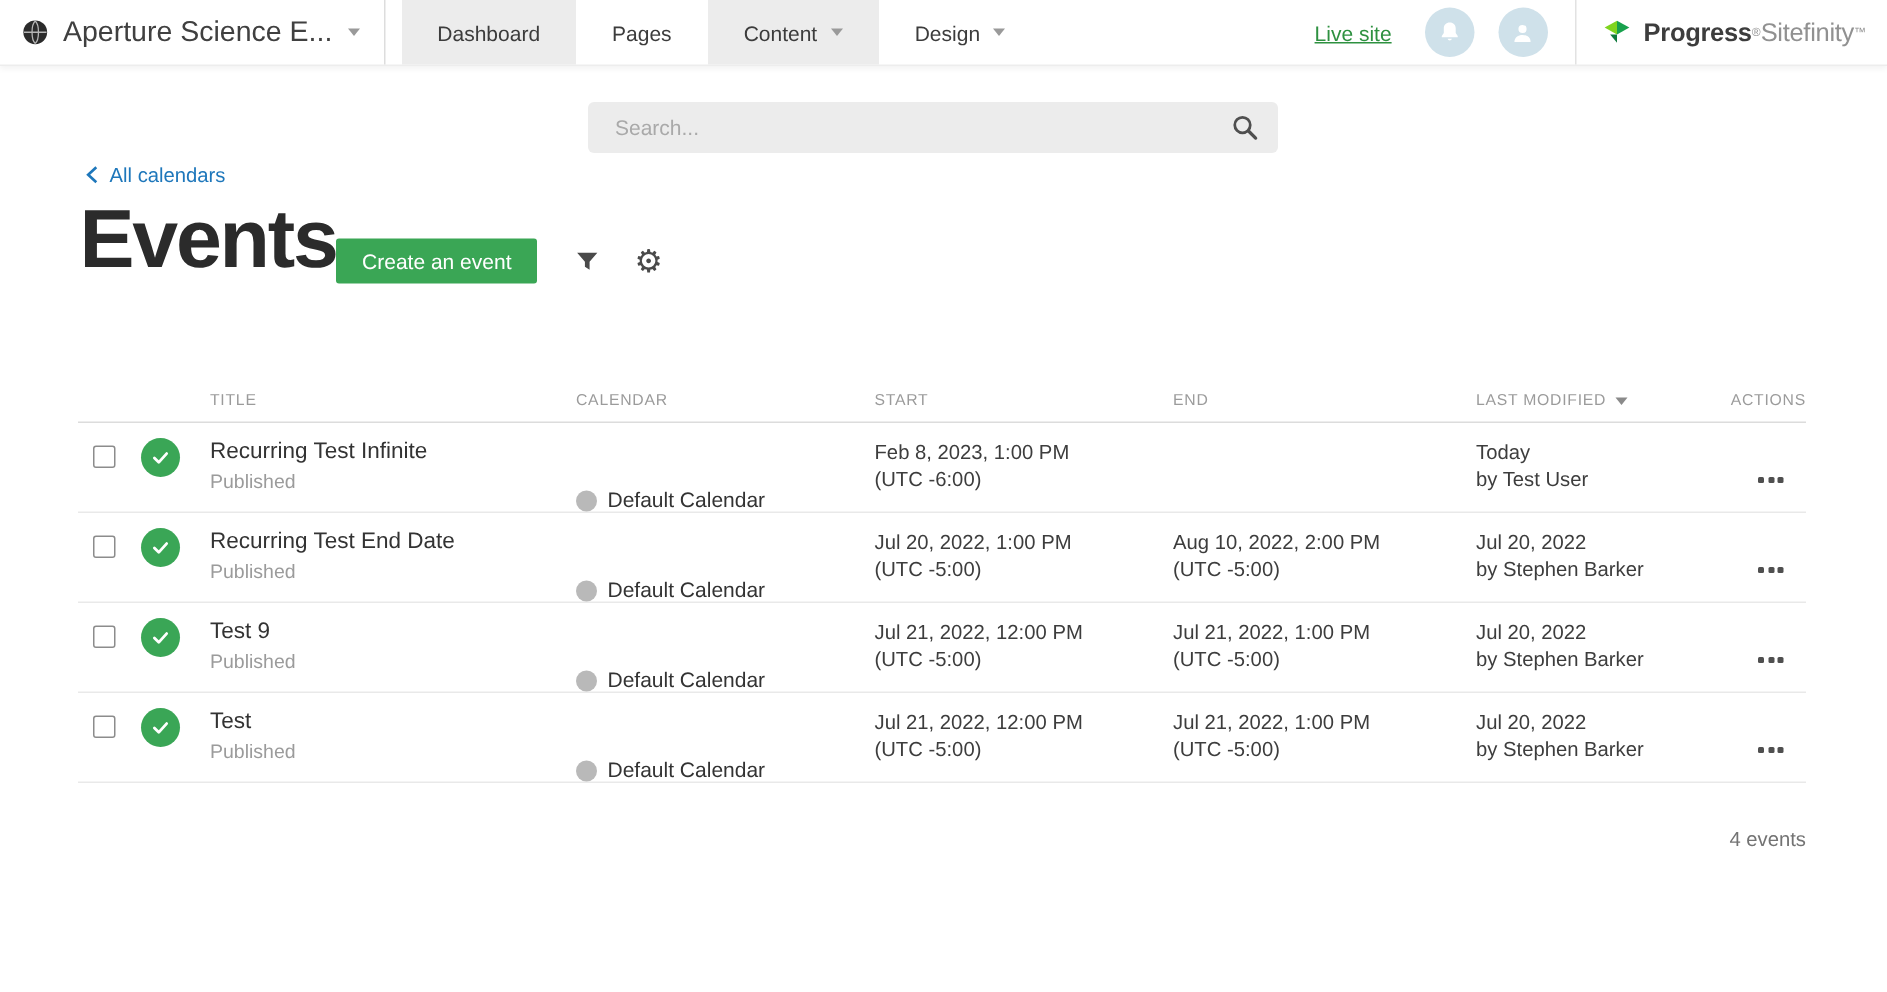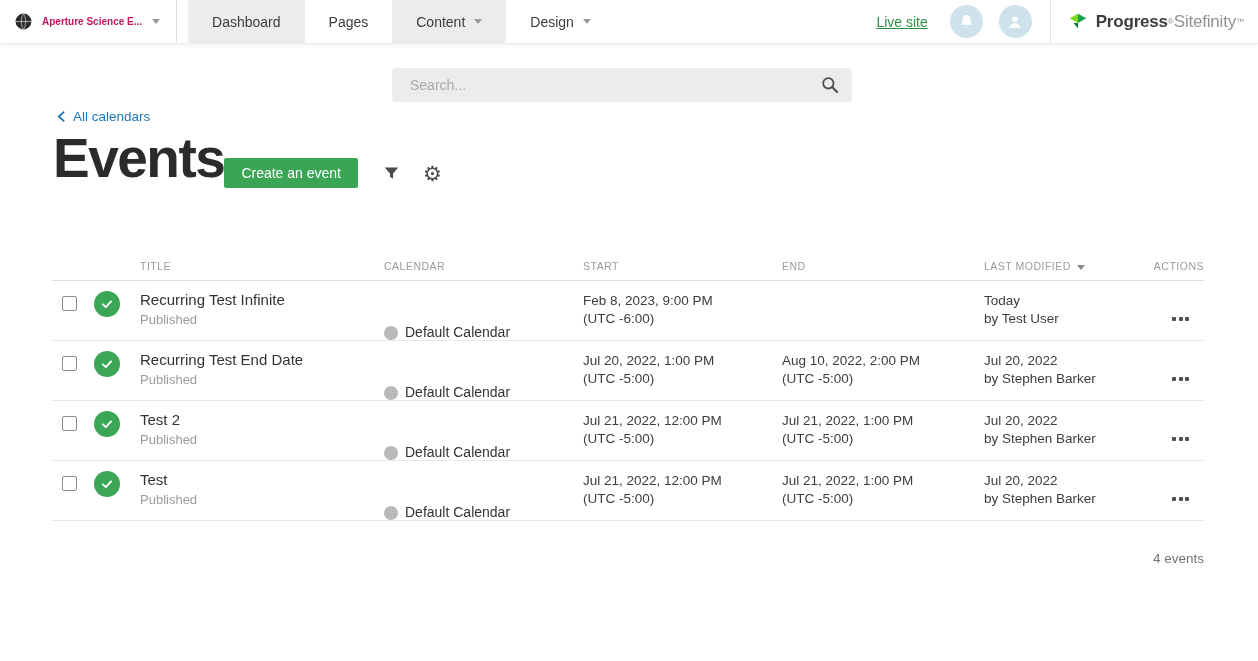--- a/index.html
+++ b/index.html
@@ -5,21 +5,21 @@
   * { box-sizing: border-box; margin: 0; padding: 0; }
   html,body { background:#fff; }
   body { font-family: "Liberation Sans", "DejaVu Sans", sans-serif; color:#3c3c3c; }
   .page { position:relative; width:1258px; height:661px; background:#fff; overflow:hidden; }
 
   
   .topbar { height:44px; display:flex; align-items:stretch; background:#fff;
             border-bottom:1px solid #ededed; box-shadow:0 2px 4px rgba(0,0,0,.05); position:relative; z-index:5; }
   .site-selector { display:flex; align-items:center; padding:0 16px 0 14px; border-right:1px solid #ddd; cursor:pointer; }
   .site-selector .globe { width:19px; height:19px; flex:0 0 auto; }
-  .site-name { font-weight:bold; font-size:10px; color:#be185d; margin-left:9px; white-space:nowrap; }
+  .site-name { font-weight:normal; font-size:19px; color:#404040; margin-left:9px; white-space:nowrap; }
   .caret { width:0; height:0; border-left:4.5px solid transparent; border-right:4.5px solid transparent;
            border-top:5px solid #9a9a9a; display:inline-block; margin-left:10px; }
   .tabs { display:flex; margin-left:11px; }
   .tab { display:flex; align-items:center; padding:0 24px; font-size:14px; color:#3c3c3c; cursor:pointer; white-space:nowrap; }
   .tab.gray { background:#ececec; }
   .tab .caret { margin-left:9px; }
   .topbar-right { margin-left:auto; display:flex; align-items:center; }
   .live-site { font-size:14px; color:#2e9140; text-decoration:underline; margin-right:22px; cursor:pointer; }
   .icon-circle { width:33px; height:33px; border-radius:50%; background:#cfe1ea; display:flex;
                  align-items:center; justify-content:center; margin-right:16px; cursor:pointer; }
@@ -197,21 +197,21 @@
         </div>
       <div class="cell-title">
         <div class="event-title">Recurring Test Infinite</div>
         <div class="event-status">Published</div>
       </div>
       <div class="cell-cal">
           <span class="cal-dot"></span>
         <span class="cal-name">Default Calendar</span>
         </div>
       <div class="cell-date">
-        <div>Feb 8, 2023, 9:00 PM</div>
+        <div>Feb 8, 2023, 1:00 PM</div>
         <div>(UTC -6:00)</div>
       </div>
       <div class="cell-date">
         <div></div>
         <div></div>
       </div>
       <div class="cell-date">
         <div>Today</div>
         <div>by Test User</div>
       </div>
@@ -269,21 +269,21 @@
           <div class="checkbox"></div>
         </div>
       <div class="cell-status">
           <div class="status-circle">
         <svg width="14" height="14" viewBox="0 0 24 24">
               <polyline points="5 12.5 10 17.5 19 7.5" stroke="#fff" stroke-width="3.2" fill="none" stroke-linecap="round" stroke-linejoin="round"></polyline>
             </svg>
           </div>
         </div>
       <div class="cell-title">
-        <div class="event-title">Test 2</div>
+        <div class="event-title">Test 9</div>
         <div class="event-status">Published</div>
       </div>
       <div class="cell-cal">
           <span class="cal-dot"></span>
         <span class="cal-name">Default Calendar</span>
         </div>
       <div class="cell-date">
         <div>Jul 21, 2022, 12:00 PM</div>
         <div>(UTC -5:00)</div>
       </div>

